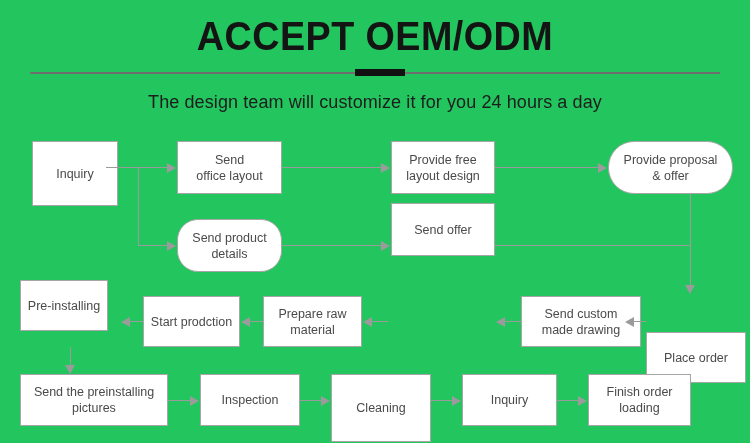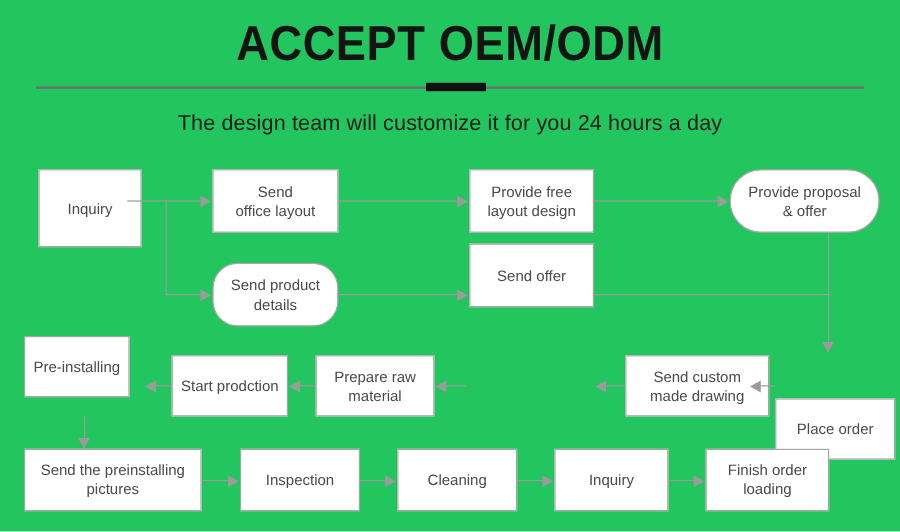--- a/index.html
+++ b/index.html
@@ -184,21 +184,21 @@
 
   <div class="node" style="left:20px;  top:374px; width:148px; height:52px;">
     <span>Send the preinstalling
 pictures</span>
   </div>
 
   <div class="node" style="left:200px; top:374px; width:100px; height:52px;">
     <span>Inspection</span>
   </div>
 
-  <div class="node" style="left:331px; top:374px; width:100px; height:52px;">
+  <div class="node" style="left:331px; top:374px; width:100px; height:68px;">
     <span>Cleaning</span>
   </div>
 
   <div class="node" style="left:462px; top:374px; width:95px;  height:52px;">
     <span>Inquiry</span>
   </div>
 
   <div class="node" style="left:588px; top:374px; width:103px; height:52px;">
     <span>Finish order
 loading</span>

